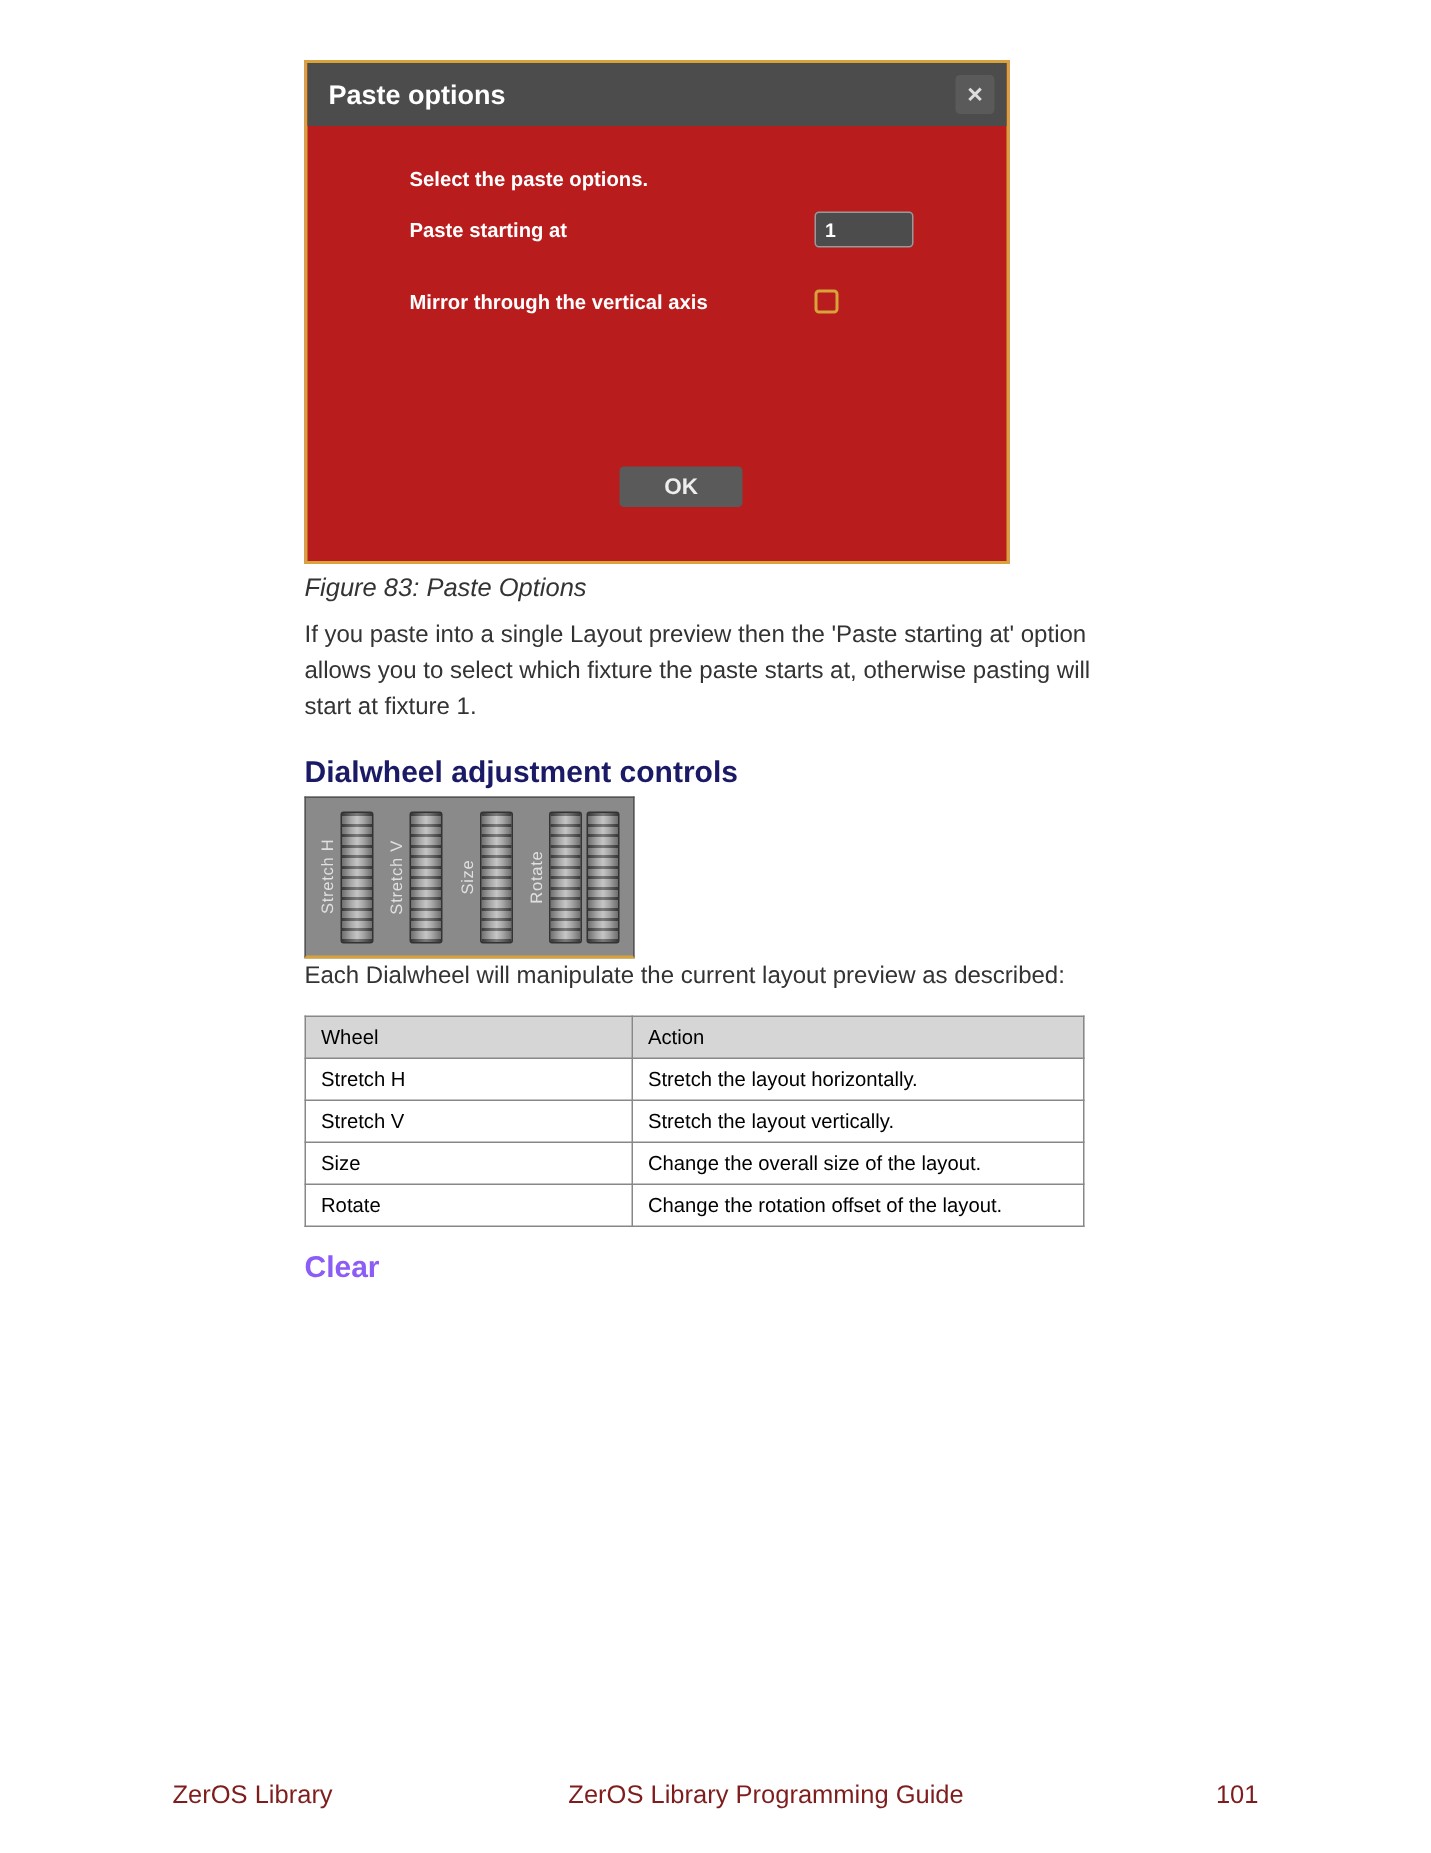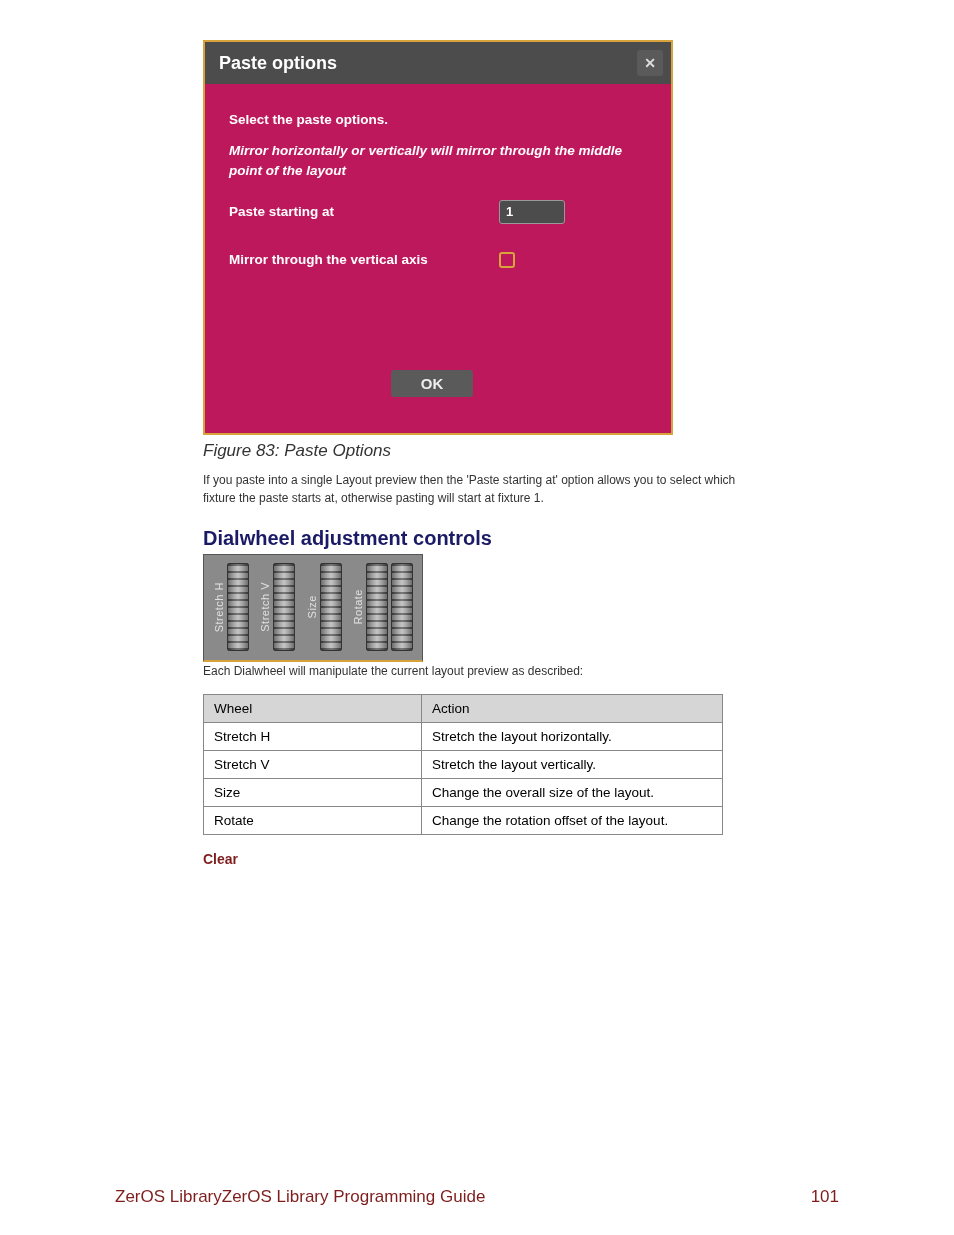--- a/index.html
+++ b/index.html
@@ -17,49 +17,49 @@
     height: 100%;
   }
   .caption {
     font-size: 17px;
     font-style: italic;
     color: #333;
     margin-bottom: 10px;
     margin-top: 6px;
   }
   .bodytext {
-    font-size: 12px;
+    font-size: 16px;
     color: #333;
     margin-bottom: 14px;
     line-height: 1.5;
   }
   .h1 {
     font-size: 20px;
     color: #1a1a66;
     font-weight: bold;
     margin-bottom: 4px;
     margin-top: 20px;
   }
   .h2 {
-    font-size: 14px;
-    color: #7f1d1d;
+    font-size: 20px;
+    color: #8b5cf6;
     font-weight: bold;
     margin-bottom: 10px;
     margin-top: 16px;
   }
 
   
   .dialog-wrap {
     margin: 0 0 0 88px;
     width: 470px;
   }
   .dialog {
     width: 470px;
     border: 2px solid #d7a33a;
-    background: #be185d;
+    background: #b91c1c;
     font-family: "Segoe UI", Arial, sans-serif;
   }
   .dlg-title {
     background: #4c4c4c;
     color: #fff;
     display: flex;
     align-items: center;
     justify-content: space-between;
     padding: 8px 8px 8px 14px;
     font-size: 18px;
@@ -71,20 +71,21 @@
     color: #ddd;
     display: flex;
     align-items: center;
     justify-content: center;
     border-radius: 3px;
     font-size: 14px;
   }
   .dlg-body {
     padding: 28px 36px 18px 24px;
     color: #fff;
+    margin-left: 44px;
   }
   .dlg-instr {
     font-size: 13.5px;
     font-weight: 600;
     margin-bottom: 14px;
   }
   .dlg-help {
     font-size: 13.5px;
     font-style: italic;
     font-weight: 600;
@@ -197,39 +198,38 @@
   .footer {
     position: absolute;
     bottom: 28px;
     left: 0; right: 0;
     display: flex;
     justify-content: space-between;
     padding: 0 115px;
     font-size: 17px;
     color: #7f1d1d;
   }
-  .footer .center { flex: 1; text-align: left; }
+  .footer .center { flex: 1; text-align: center; }
   .footer .right { text-align: right; margin-left: 11px; }
 </style>
 </head>
 <body>
 
 <div class="page">
 
   <div class="dialog-wrap">
     <div class="dialog">
       <div class="dlg-title">
         <span>Paste options</span>
         <span class="dlg-close">
           <span>✕</span>
         </span>
       </div>
       <div class="dlg-body">
         <div class="dlg-instr">Select the paste options.</div>
-        <div class="dlg-help">Mirror horizontally or vertically will mirror through the middle point of the layout</div>
         <div class="dlg-row">
           <span class="lbl">Paste starting at</span>
           <span class="numfield">
               <span>1</span>
             </span>
         </div>
         <div style="height:16px"></div>
         <div class="dlg-row">
           <span class="lbl">Mirror through the vertical axis</span>
           <span class="chk gold"></span>

